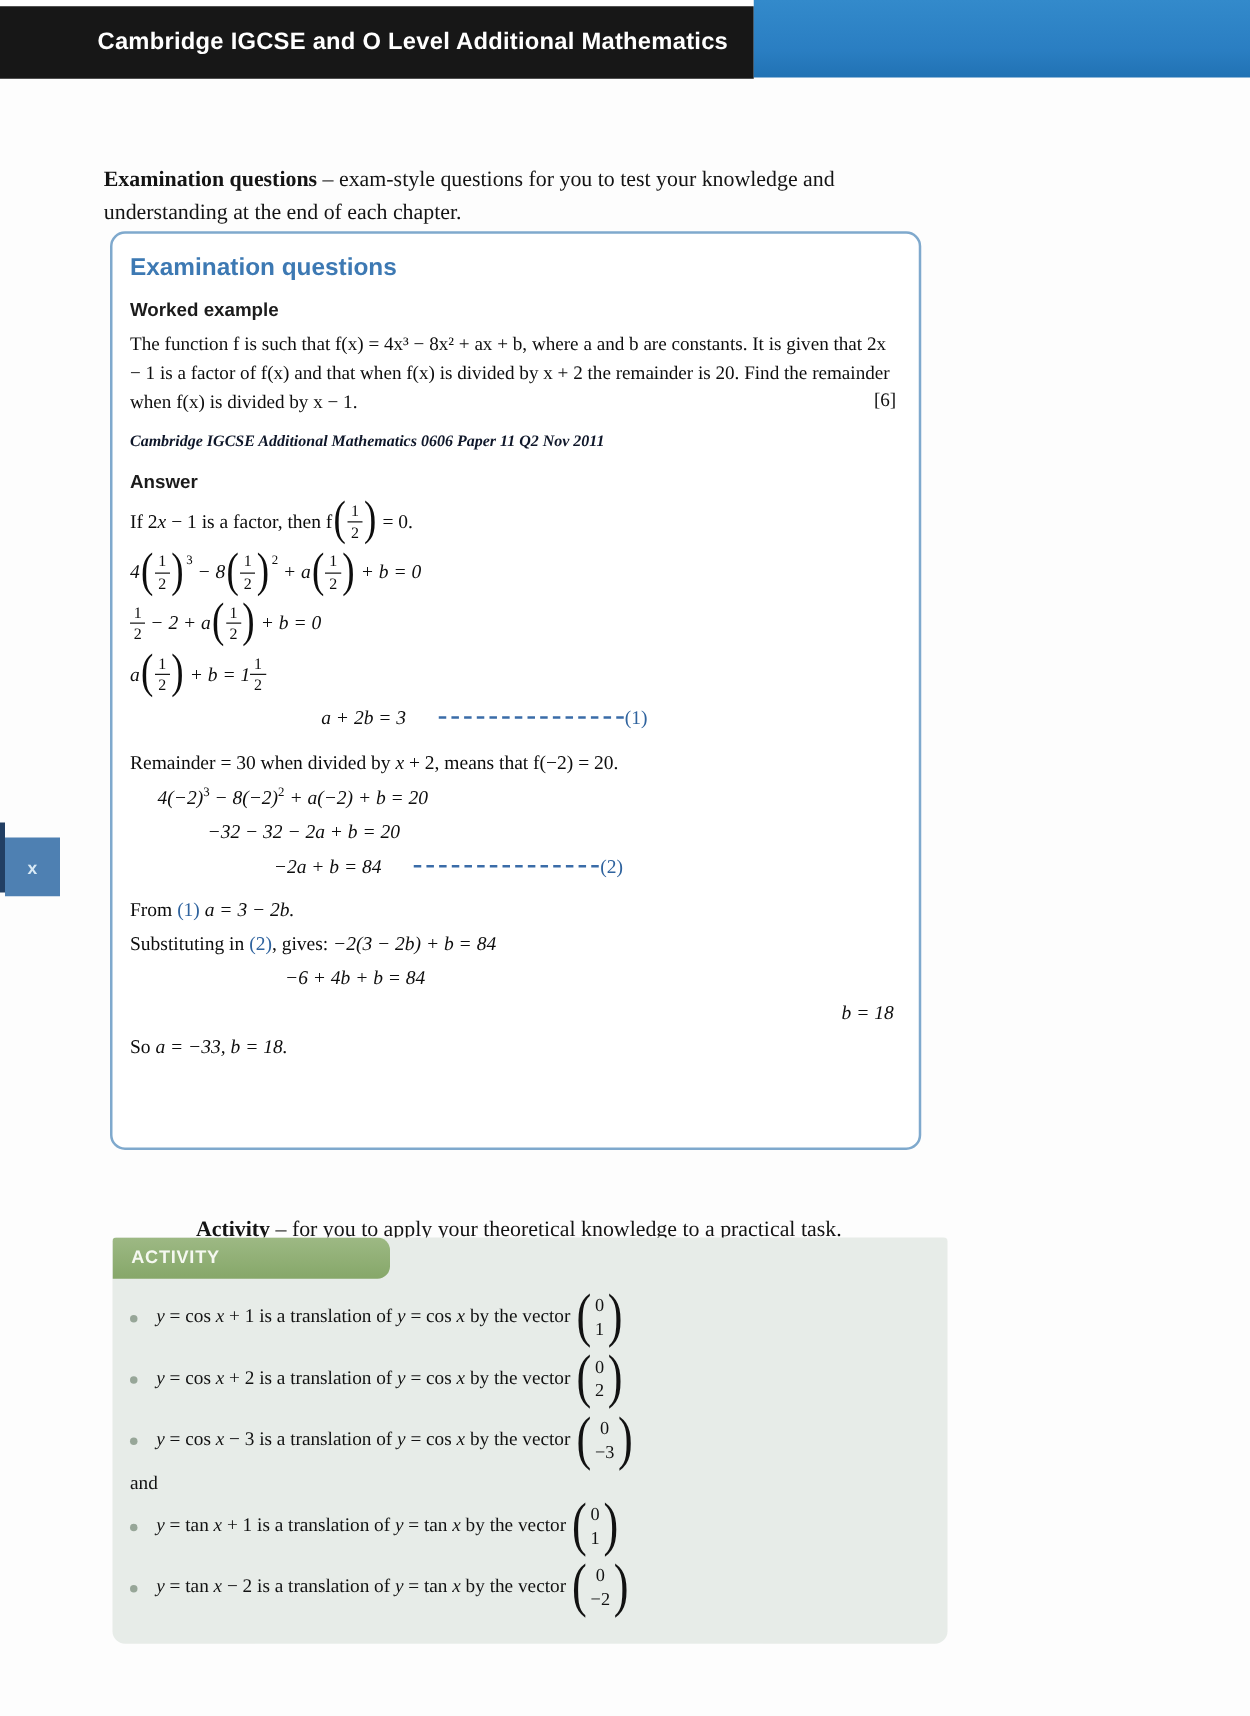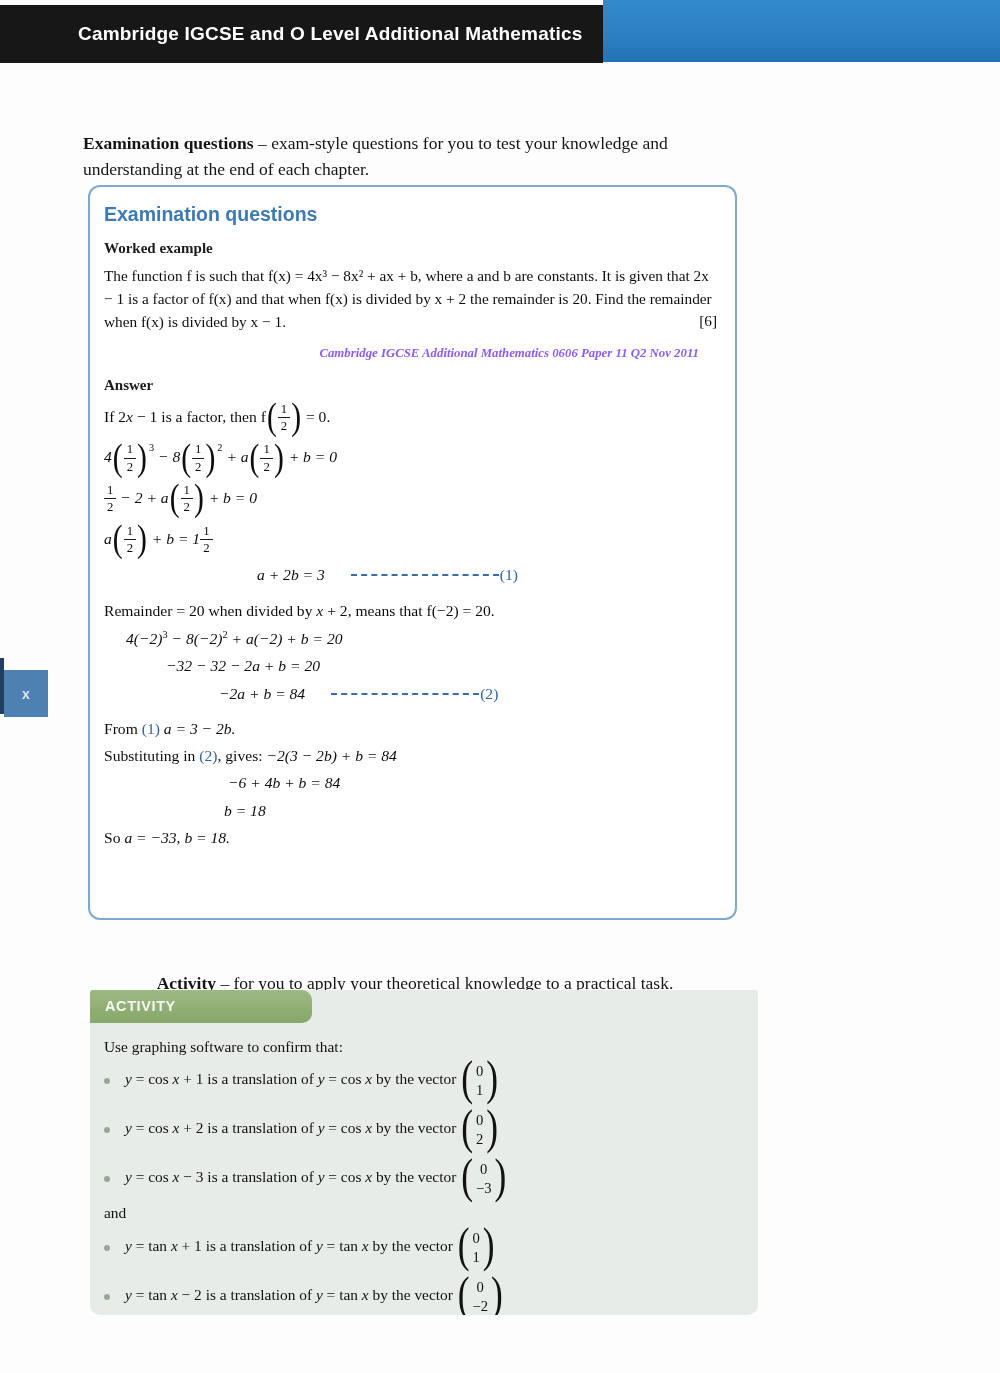--- a/index.html
+++ b/index.html
@@ -35,32 +35,32 @@
     position:absolute; left:88px; top:185px; width:649px; height:735px;
     box-sizing:border-box; background:#ffffff;
     border:2px solid #7fa9cd; border-radius:12px;
     padding:8px 20px 0 14px; overflow:hidden;
   }
   .exam-title {
     color:#3d79b3; font-family:"Liberation Sans", sans-serif;
     font-size:19.5px; font-weight:700; margin:8px 0 14px 0;
   }
   .subhead {
-    font-family:Liberation Serif, serif; font-size:15px;
+    font-family:Liberation Sans, sans-serif; font-size:15px;
     font-weight:700; color:#1b1b1b; margin:0 0 8px 0;
   }
   .answer-label { margin:16px 0 6px 0; }
   .question {
     position:relative; width:613px; margin:0;
     font-size:15.3px; line-height:1.5; color:#0e0e0e;
   }
   .marks { position:absolute; right:0; bottom:1px; }
   .citation {
-    text-align:right; font-size:12.8px; font-style:italic; font-weight:700;
-    margin:12px 16px 0 0; color:#8b5cf6;
+    font-size:12.8px; font-style:italic; font-weight:700;
+    margin:12px 4px 0 0; color:#0f172a;
   }
   
   .eq { font-size:15.6px; margin:7px 0; line-height:1.3; color:#0d0d0d; }
   .eq.tall { margin:9px 0; }
   .mi { font-style:italic; }
   .mt { font-style:normal; }
   sup.s  { font-size:0.66em; }
   sup.pw { font-size:0.66em; position:relative; top:-0.55em; margin-left:1px; font-style:normal; }
   .frac {
     display:inline-flex; flex-direction:column; align-items:center;
@@ -88,21 +88,21 @@
   
   .ind-a  { margin-left:25px; }
   .ind-b  { margin-left:85px; }
   .ind-c  { margin-left:133px; }
   .ind-d  { margin-left:153px; }
   .ind-r1 { margin-left:22px; }
   .ind-r2 { margin-left:62px; }
   .ind-r3 { margin-left:115px; }
   .ind-s2 { margin-left:124px;font-family:Liberation Serif, serif; }
   .ind-s3 { margin-left:152px; }
-  .ind-s4 { margin-left:120px; }
+  .ind-s4 { margin-left:120px;text-align:right; }
   .gap-top { margin-top:15px; }
   
   .activity-box {
     position:absolute; left:90px; top:990px; width:668px; height:325px;
     background:#e7ece8; border-radius:3px 3px 10px 10px; overflow:hidden;
   }
   .activity-tab {
     position:absolute; left:0; top:0; width:222px; height:33px;
     background:linear-gradient(180deg,#9db984 0%, #86a769 100%);
     border-radius:0 10px 10px 0;
@@ -173,39 +173,38 @@
         <span class="fd">2</span>
       </span><span class="paren">)</span><span class="mi"> + b = 0</span></div>
   <div class="eq tall ind-c"><span class="mi">a</span><span class="paren">(</span><span class="frac">
         <span class="fn">1</span>
         <span class="fd">2</span>
       </span><span class="paren">)</span><span class="mi"> + b = 1</span><span class="frac">
         <span class="fn">1</span>
         <span class="fd">2</span>
       </span></div>
   <div class="eq ind-d"><span class="mi">a + 2b = 3</span><span class="dashline"></span><span class="ref">(1)</span></div>
-  <div class="eq gap-top"><span class="mt">Remainder = 20 when divided by </span><span class="mi">x</span><span class="mt"> + 2, means that f(−2) = 20.</span></div>
+  <div class="eq gap-top"><span class="mt">Remainder = 30 when divided by </span><span class="mi">x</span><span class="mt"> + 2, means that f(−2) = 20.</span></div>
   <div class="eq ind-r1"><span class="mi">4(−2)</span><sup class="s">3</sup><span class="mi"> − 8(−2)</span><sup class="s">2</sup><span class="mi"> + a(−2) + b = 20</span></div>
   <div class="eq ind-r2"><span class="mi">−32 − 32 − 2a + b = 20</span></div>
   <div class="eq ind-r3"><span class="mi">−2a + b = 84</span><span class="dashline"></span><span class="ref">(2)</span></div>
   <div class="eq gap-top"><span class="mt">From </span><span class="ref">(1)</span><span class="mt"> </span><span class="mi">a = 3 − 2b.</span></div>
   <div class="eq"><span class="mt">Substituting in </span><span class="ref">(2)</span><span class="mt">, gives: </span><span class="mi">−2(3 − 2b) + b = 84</span></div>
   <div class="eq ind-s2"><span class="mi">−6 + 4b + b = 84</span></div>
   <div class="eq ind-s4"><span class="mi">b = 18</span></div>
   <div class="eq"><span class="mt">So </span><span class="mi">a = −33, b = 18.</span></div>
   <div class="eq gap-top"></div>
 
 </section>
 
 <p class="intro intro-activity"><b>Activity</b><span> – for you to apply your theoretical knowledge to a practical task.</span></p>
 
 <section class="activity-box">
   <div class="activity-tab">ACTIVITY</div>
   <div class="activity-content">
-    <p class="activity-use">Use graphing software to confirm that:</p>
     <div class="bullet">
       <span class="dot"></span>
       <span><span class="mi">y</span><span class="mt"> = cos </span><span class="mi">x</span><span class="mt"> + 1  is a translation of  </span><span class="mi">y</span><span class="mt"> = cos </span><span class="mi">x</span><span class="mt">  by the vector </span><span class="paren vparen">(</span><span class="vec">
             <span>0</span>
             <span>1</span>
           </span><span class="paren vparen">)</span></span>
     </div>
     <div class="bullet">
       <span class="dot"></span>
       <span><span class="mi">y</span><span class="mt"> = cos </span><span class="mi">x</span><span class="mt"> + 2  is a translation of  </span><span class="mi">y</span><span class="mt"> = cos </span><span class="mi">x</span><span class="mt">  by the vector </span><span class="paren vparen">(</span><span class="vec">

